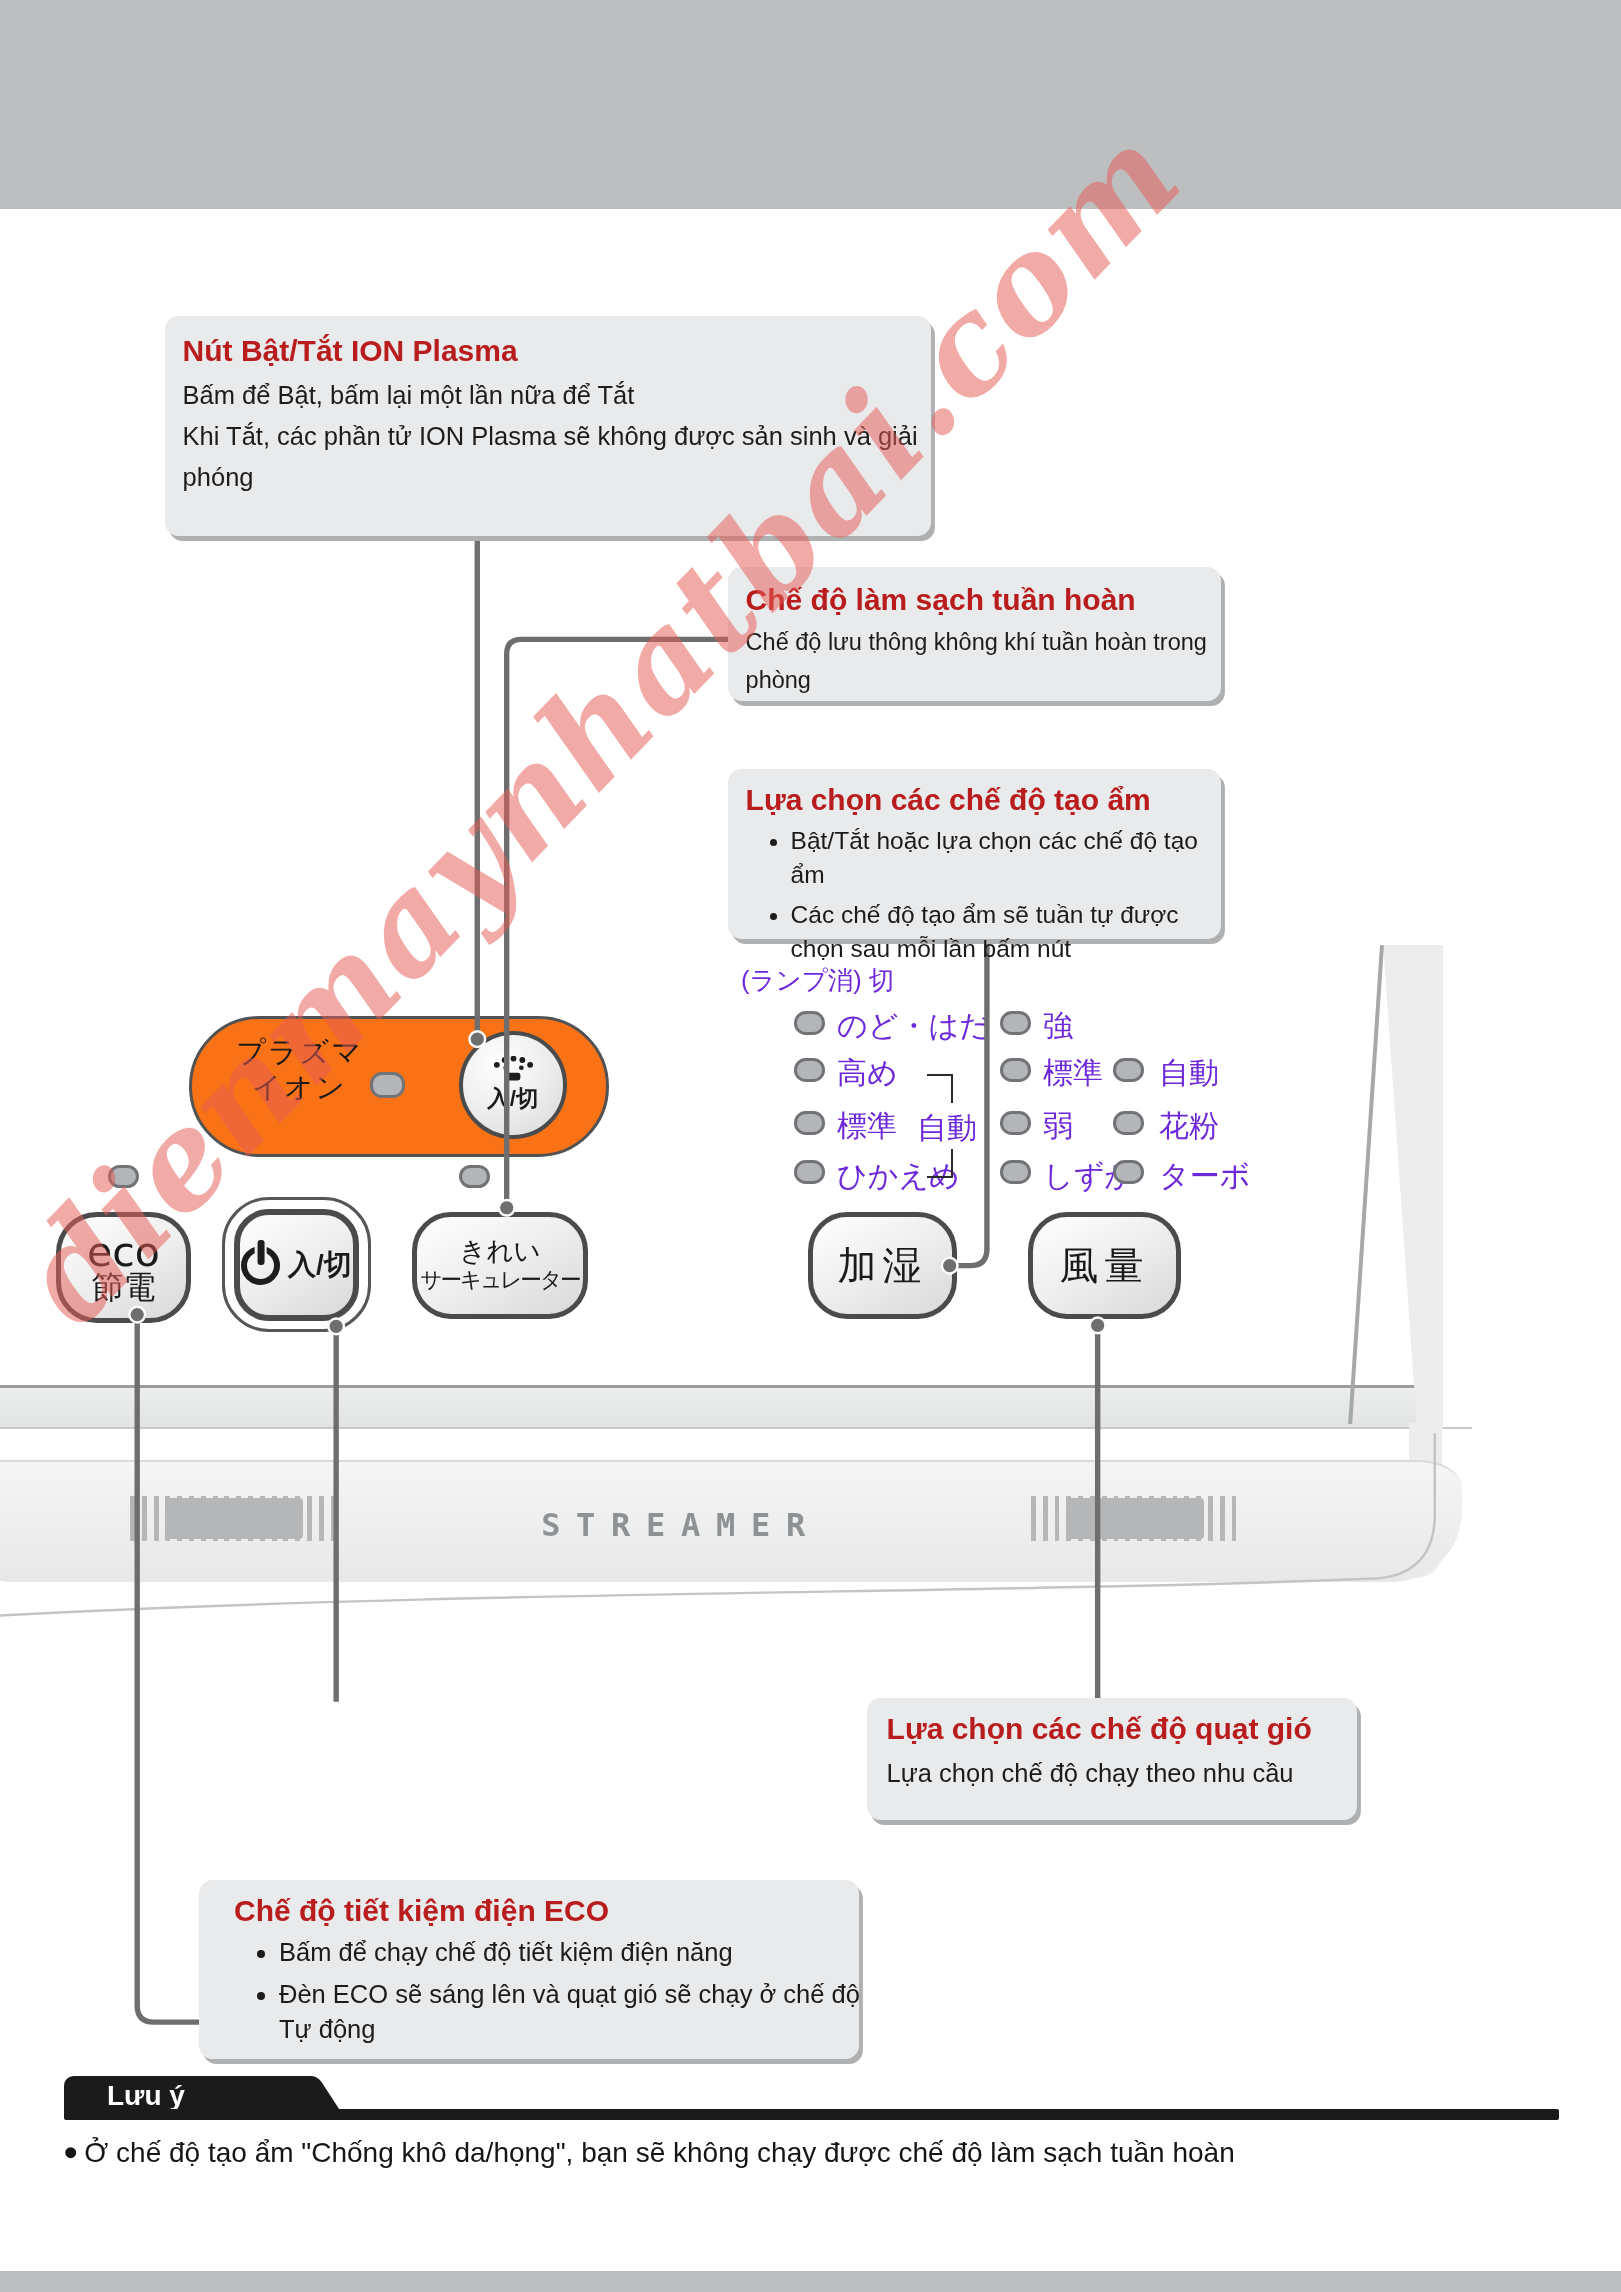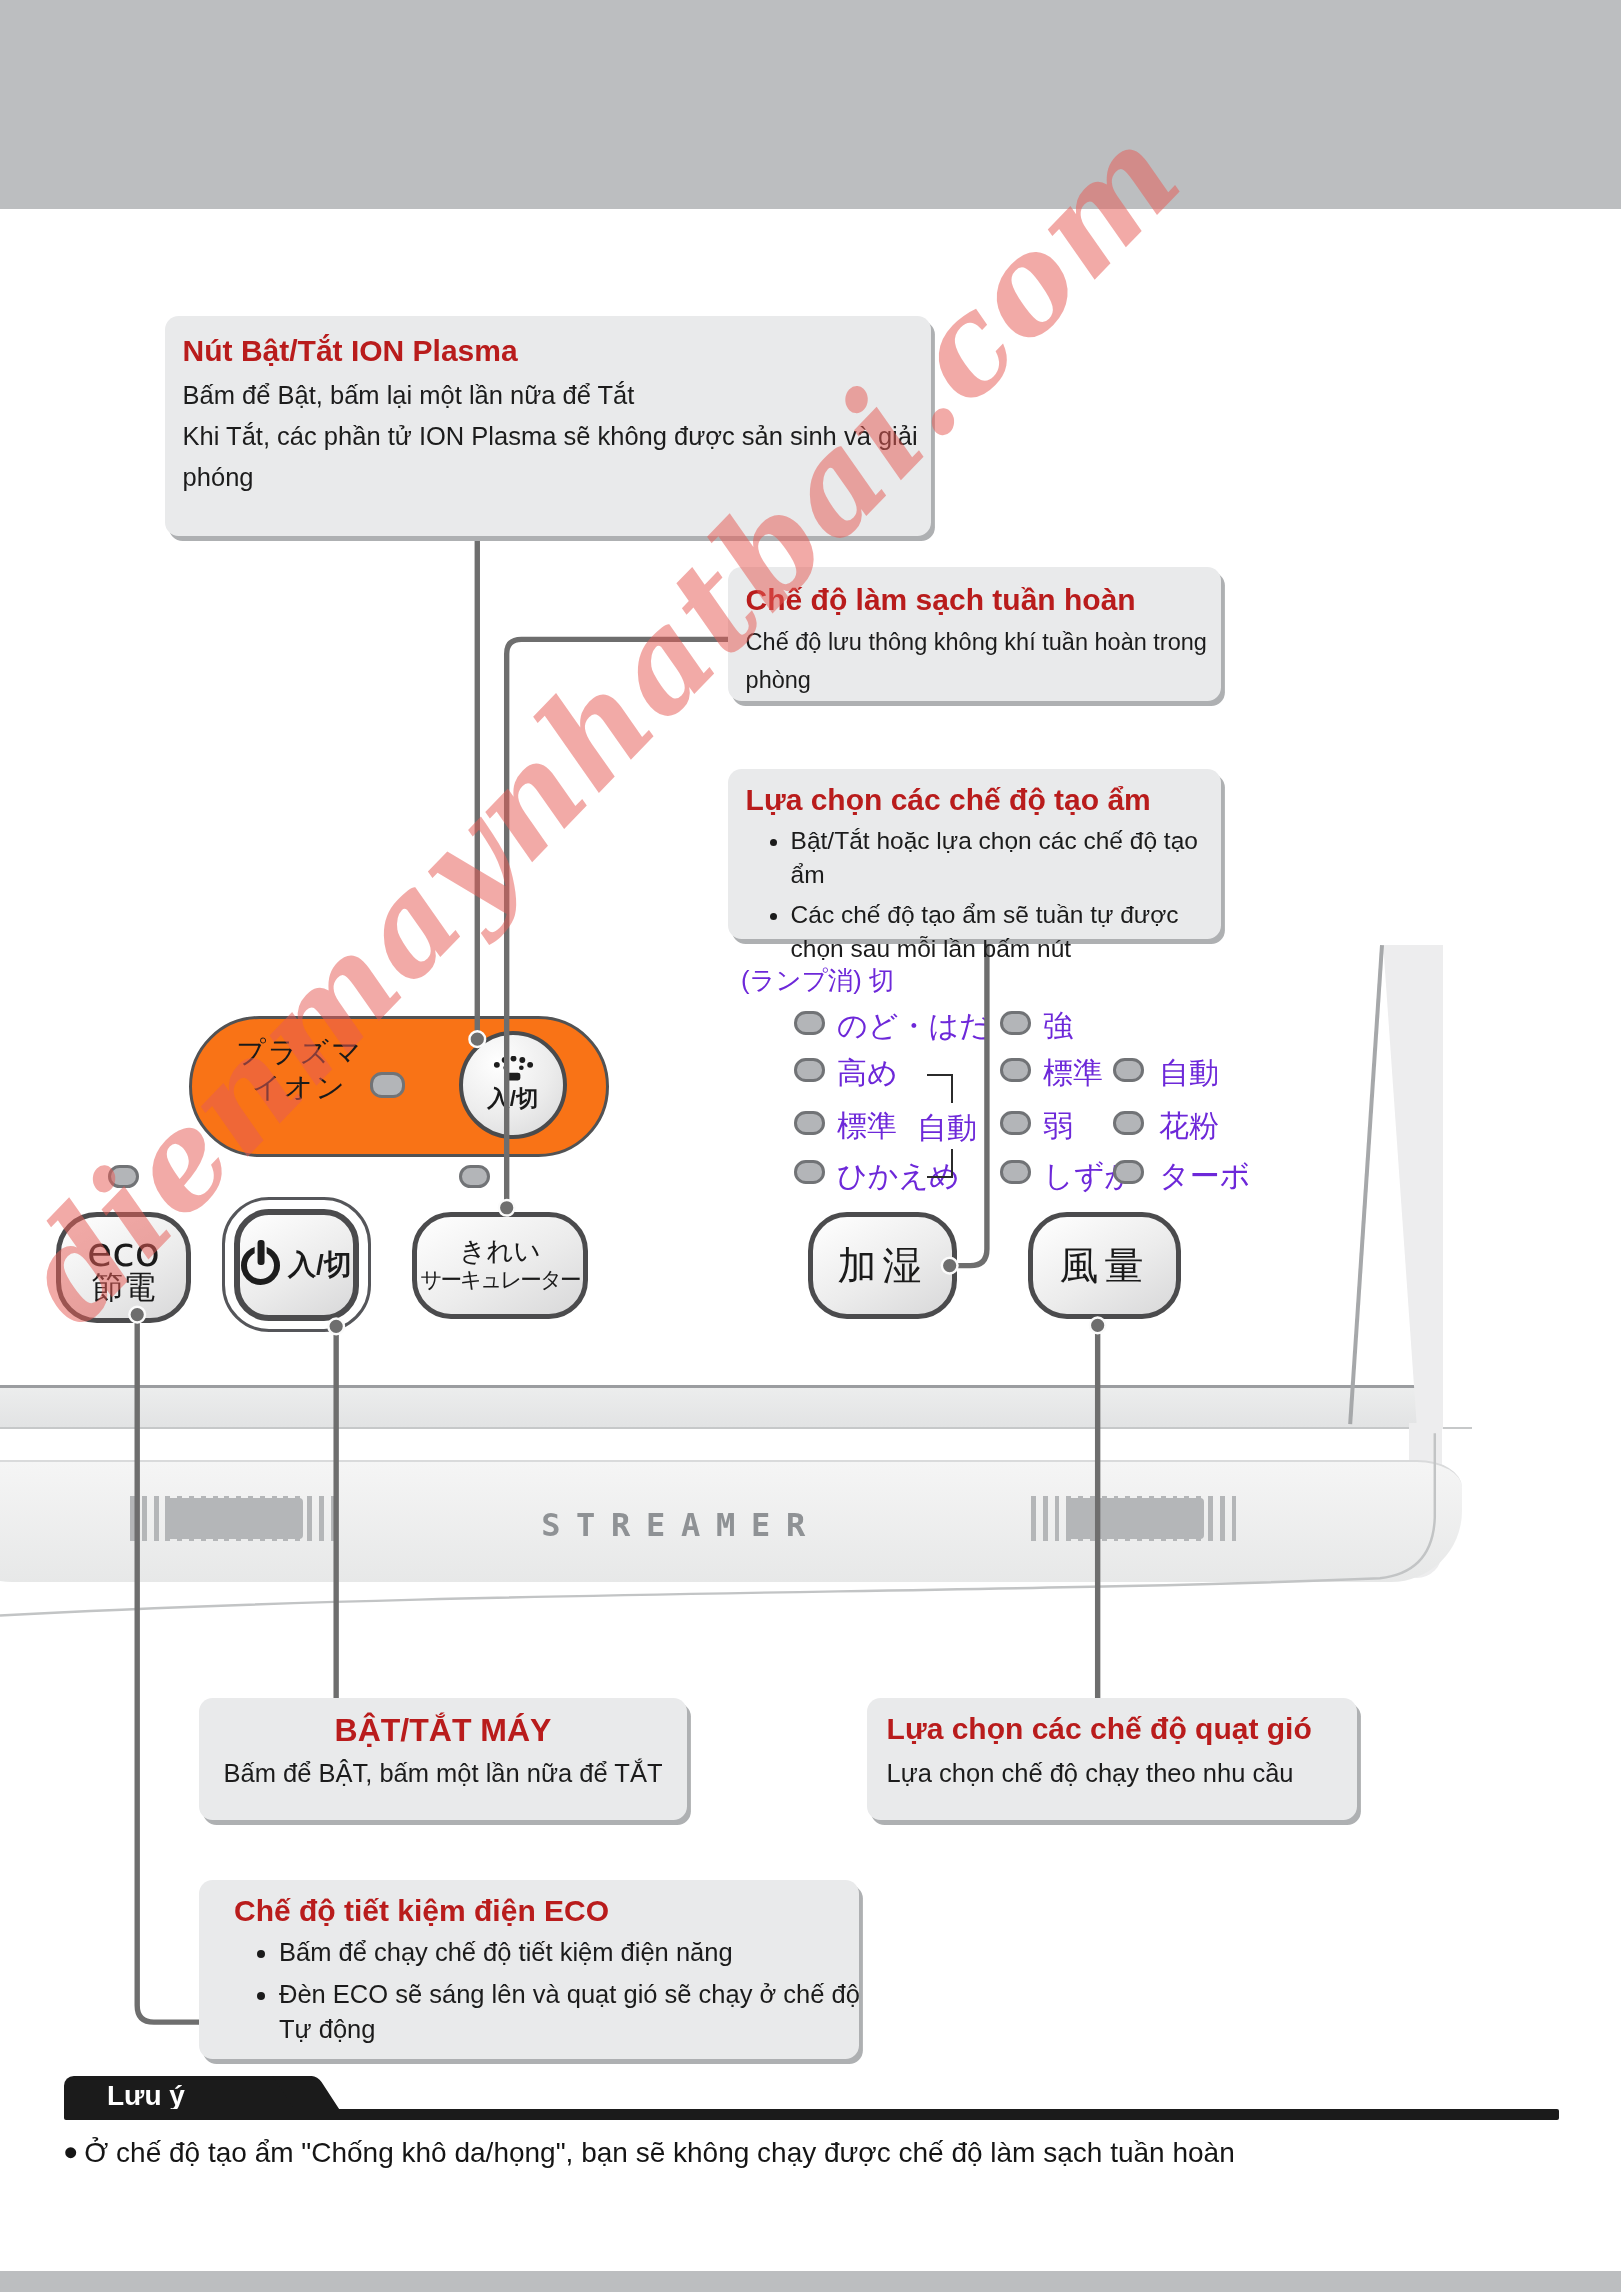--- a/index.html
+++ b/index.html
@@ -215,24 +215,20 @@
   </div>
 
   <div class="abs co" style="left:728px;top:769px;width:493px;height:170px;padding:13.7px 5.9px 0 17.6px;">
     <p class="co-title">Lựa chọn các chế độ tạo ẩm</p>
     <ul>
       <li>Bật/Tắt hoặc lựa chọn các chế độ tạo ẩm</li>
       <li>Các chế độ tạo ẩm sẽ tuần tự được chọn sau mỗi lần bấm nút</li>
     </ul>
   </div>
 
-  <div class="abs co" style="left:199px;top:1698px;width:488px;height:122px;padding:13.7px 0 0 0;text-align:center;">
-    <p class="co-title" style="font-size:32px;margin-bottom:3.9px;">BẬT/TẮT MÁY</p>
-    <p class="co-body">Bấm để BẬT, bấm một lần nữa để TẮT</p>
-  </div>
 
   <div class="abs co" style="left:867px;top:1698px;width:490px;height:122px;padding:13.7px 0 0 19.6px;">
     <p class="co-title">Lựa chọn các chế độ quạt gió</p>
     <p class="co-body">Lựa chọn chế độ chạy theo nhu cầu</p>
   </div>
 
   <div class="abs co" style="left:199px;top:1880px;width:660px;height:179px;padding:13.7px 0 0 35px;">
     <p class="co-title">Chế độ tiết kiệm điện ECO</p>
     <ul style="width:588px;">
       <li style="font-size:25.5px;">Bấm để chạy chế độ tiết kiệm điện năng</li>

